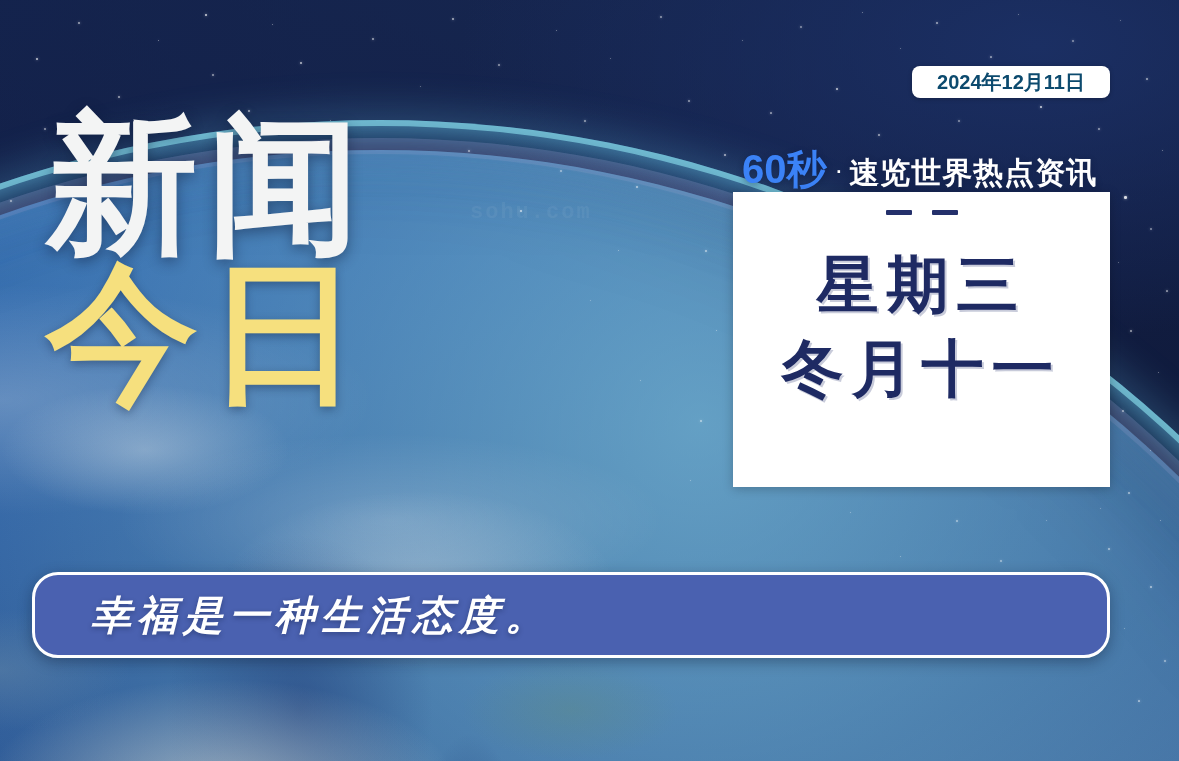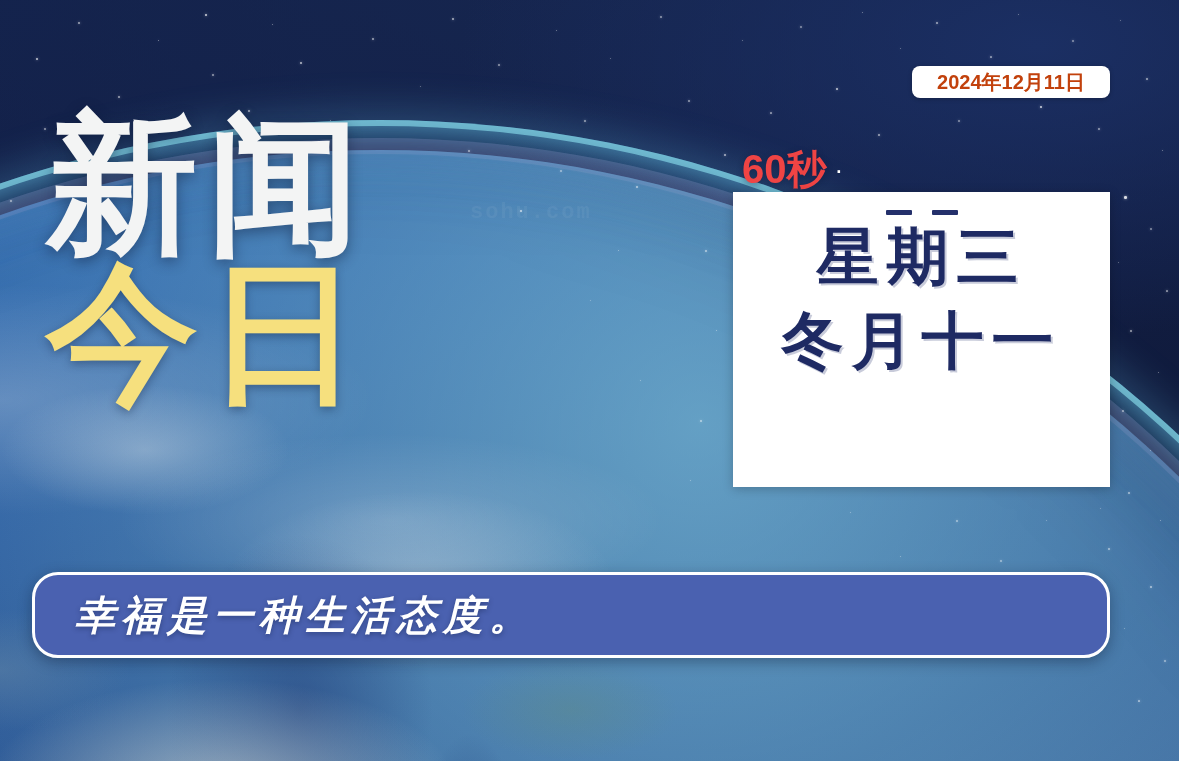--- a/index.html
+++ b/index.html
@@ -150,21 +150,21 @@
     left:742px;
     top:142px;
     display:flex;
     align-items:baseline;
     white-space:nowrap;
     user-select:none;
   }
   .tag-60{
     font-size:40px;
     font-weight:700;
-    color:#ef4444;
+    color:#3b82f6;
     letter-spacing:0px;
     text-shadow:0 2px 6px rgba(10,20,50,.4);
   }
   .tag-dot{
     font-size:26px;
     color:#ffffff;
     margin:0 6px 0 8px;
     position:relative;
     top:-4px;
   }
@@ -181,21 +181,21 @@
     position:absolute;
     left:912px;
     top:66px;
     width:198px;
     height:32px;
     background:#ffffff;
     border-radius:8px;
     display:flex;
     align-items:center;
     justify-content:center;
-    color:#c2410c;
+    color:#0c4a6e;
     font-size:20px;
     font-weight:700;
     letter-spacing:0px;
     box-shadow:0 1px 4px rgba(0,0,0,.25);
   }
 
   
   .info-card{
     position:absolute;
     left:733px;
@@ -226,20 +226,21 @@
     width:26px;
     height:5px;
     background:#24306b;
     border-radius:1px;
   }
   .weekday{
     font-size:62px;
     font-weight:700;
     letter-spacing:8px;
     color:#1e2a63;
+    margin-top:28px;
     text-shadow:2px 2px 0 rgba(36,48,107,.25);
   }
   .lunar{
     font-size:62px;
     font-weight:700;
     letter-spacing:8px;
     color:#1e2a63;
     text-shadow:2px 2px 0 rgba(36,48,107,.25);
   }
 
@@ -248,21 +249,21 @@
     position:absolute;
     left:32px;
     top:572px;
     width:1078px;
     height:86px;
     background:#4A61B0;
     border:3px solid #ffffff;
     border-radius:26px;
     display:flex;
     align-items:center;
-    padding-left:40px;
+    padding-left:56px;
     box-shadow:0 4px 14px rgba(8,16,40,.35);
   }
   .quote-text{
     color:#ffffff;
     font-size:40px;
     font-weight:700;
     font-style:italic;
     letter-spacing:6px;
     text-shadow:0 2px 5px rgba(10,20,50,.35);
     white-space:nowrap;
@@ -361,20 +362,21 @@
   <div class="title-block">
     <div class="t-line t-news">新闻</div>
     <div class="t-line t-today">今日</div>
   </div>
 
   <div class="date-pill">2024年12月11日</div>
 
   <div class="tagline">
     <span class="tag-60">60秒</span>
     <span class="tag-dot">·</span>
+    <span class="tag-rest">速览世界热点资讯</span>
   </div>
 
   <div class="info-card">
     <div class="issue-row">
       <span class="issue-dash"></span>
       <span class="issue-dash"></span>
     </div>
     <div class="weekday">星期三</div>
     <div class="lunar">冬月十一</div>
   </div>

